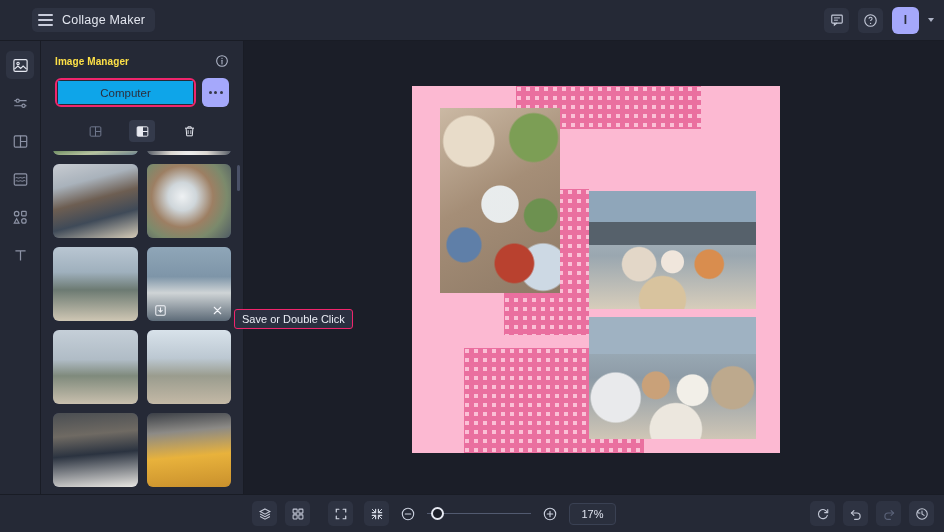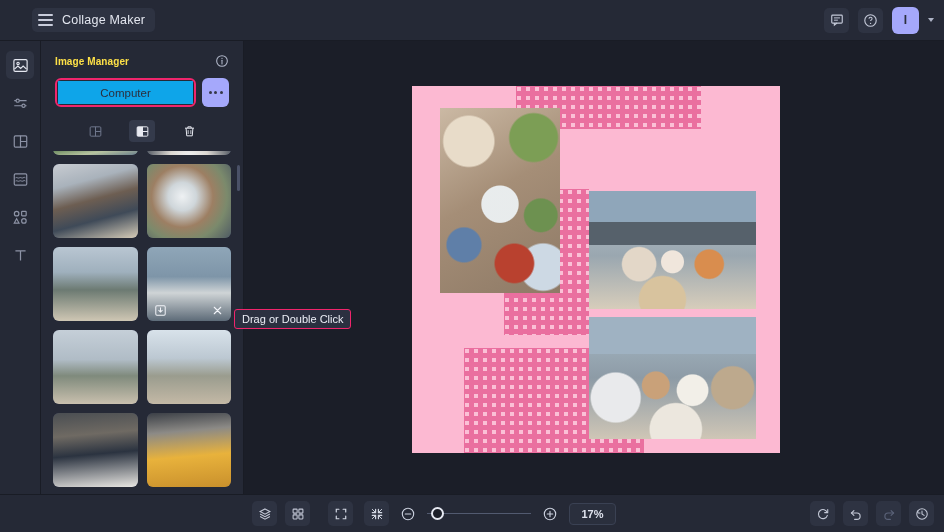--- a/index.html
+++ b/index.html
@@ -141,21 +141,21 @@
     display: flex; align-items: center; position: relative;
     border-top: 1px solid #191c25;
   }
   .bleft { margin-left: 252px; display: flex; gap: 8px; }
   .bbtn {
     width: 25px; height: 25px; border-radius: 5px; background: #2e3342;
     display: flex; align-items: center; justify-content: center; cursor: pointer;
   }
   .bcenter {
     position: absolute; left: 50%; transform: translateX(-50%);
-    display: flex; align-items: center; gap: 11px; font-weight: bold;
+    display: flex; align-items: center; gap: 11px;
   }
   .slider { position: relative; width: 104px; height: 14px; display: flex; align-items: center; cursor: pointer; }
   .slider-track { position: absolute; left: 0; right: 0; height: 1.6px; background: #525a70; }
   .slider-knob {
     position: absolute; left: 4px; width: 13px; height: 13px; border-radius: 50%;
     background: #1b1e28; border: 2.4px solid #e6e9f2; cursor: grab;
   }
   .zoomval {
     width: 47px; height: 22px; background: #2a2f3d; border: 1px solid #3a4153;
     border-radius: 4px; color: #dfe3ee; font-size: 11px;
@@ -376,21 +376,21 @@
                linear-gradient(180deg,#9fb2c2 0 30%, rgba(0,0,0,0) 30%),
                radial-gradient(circle at 16% 66%, #e9eaec 0 15%, rgba(0,0,0,0) 16%),
                radial-gradient(circle at 40% 56%, #c9a179 0 11%, rgba(0,0,0,0) 12%),
                radial-gradient(circle at 62% 60%, #f2efe8 0 12%, rgba(0,0,0,0) 13%),
                radial-gradient(circle at 86% 58%, #bda98d 0 13%, rgba(0,0,0,0) 14%),
                radial-gradient(circle at 52% 92%, #ece7de 0 18%, rgba(0,0,0,0) 19%),
                linear-gradient(180deg,#a9bbc8 0%,#8d9ba6 50%,#cfc6b6 100%);"></div>
       </div>
     </div>
 
-    <div class="tooltip">Drag or Double Click</div>
+    <div class="tooltip">Save or Double Click</div>
   </div>
 
   <div class="bottombar">
     <div class="bleft">
       <div class="bbtn">
         <svg width="14" height="14" viewBox="0 0 16 16" fill="none" stroke="#c3c8d6" stroke-width="1.2">
           <path d="M8 2.2l5.6 3L8 8.2 2.4 5.2z"></path>
             <path d="M2.4 8.1L8 11.1l5.6-3"></path>
             <path d="M2.4 10.9L8 13.9l5.6-3"></path>
         </svg>

